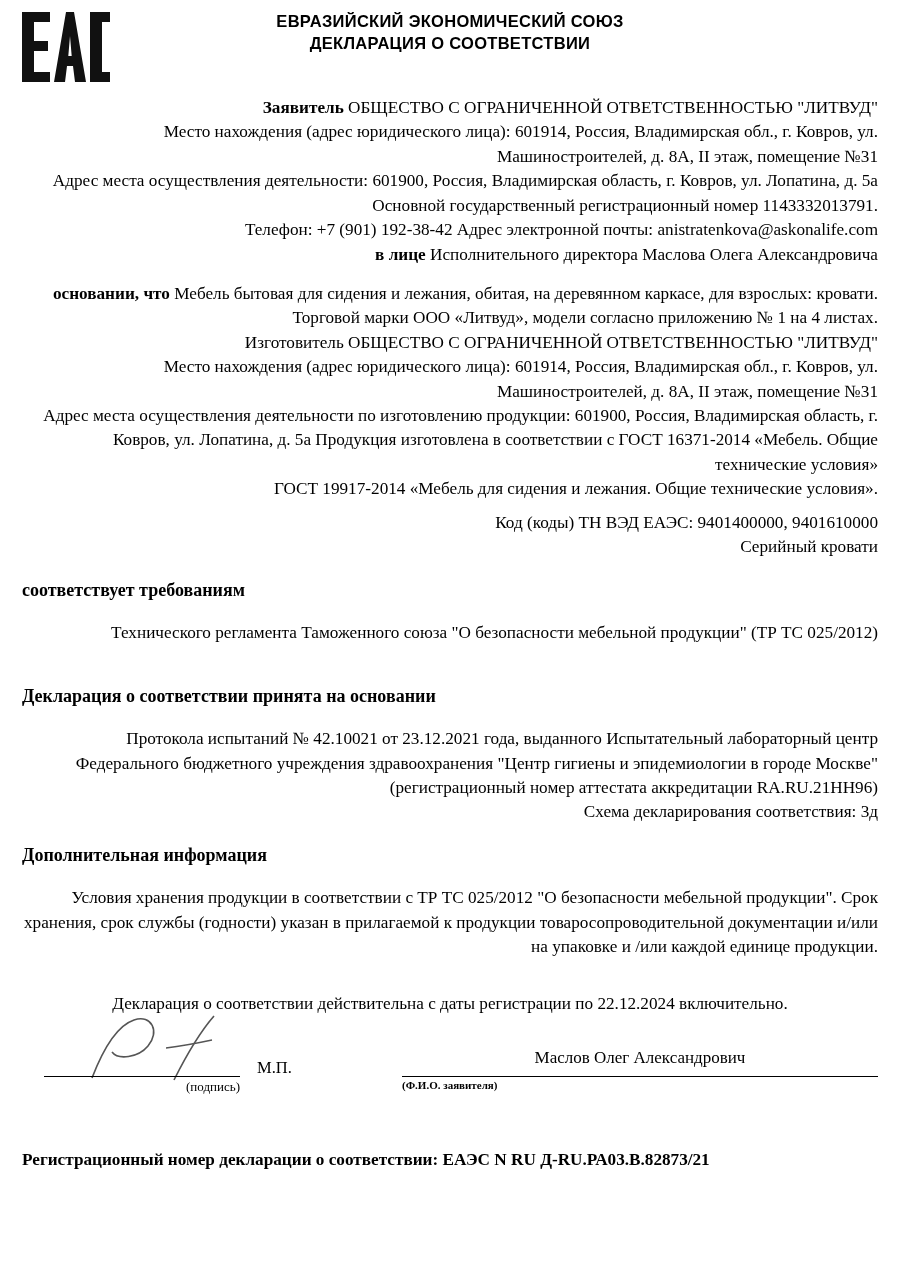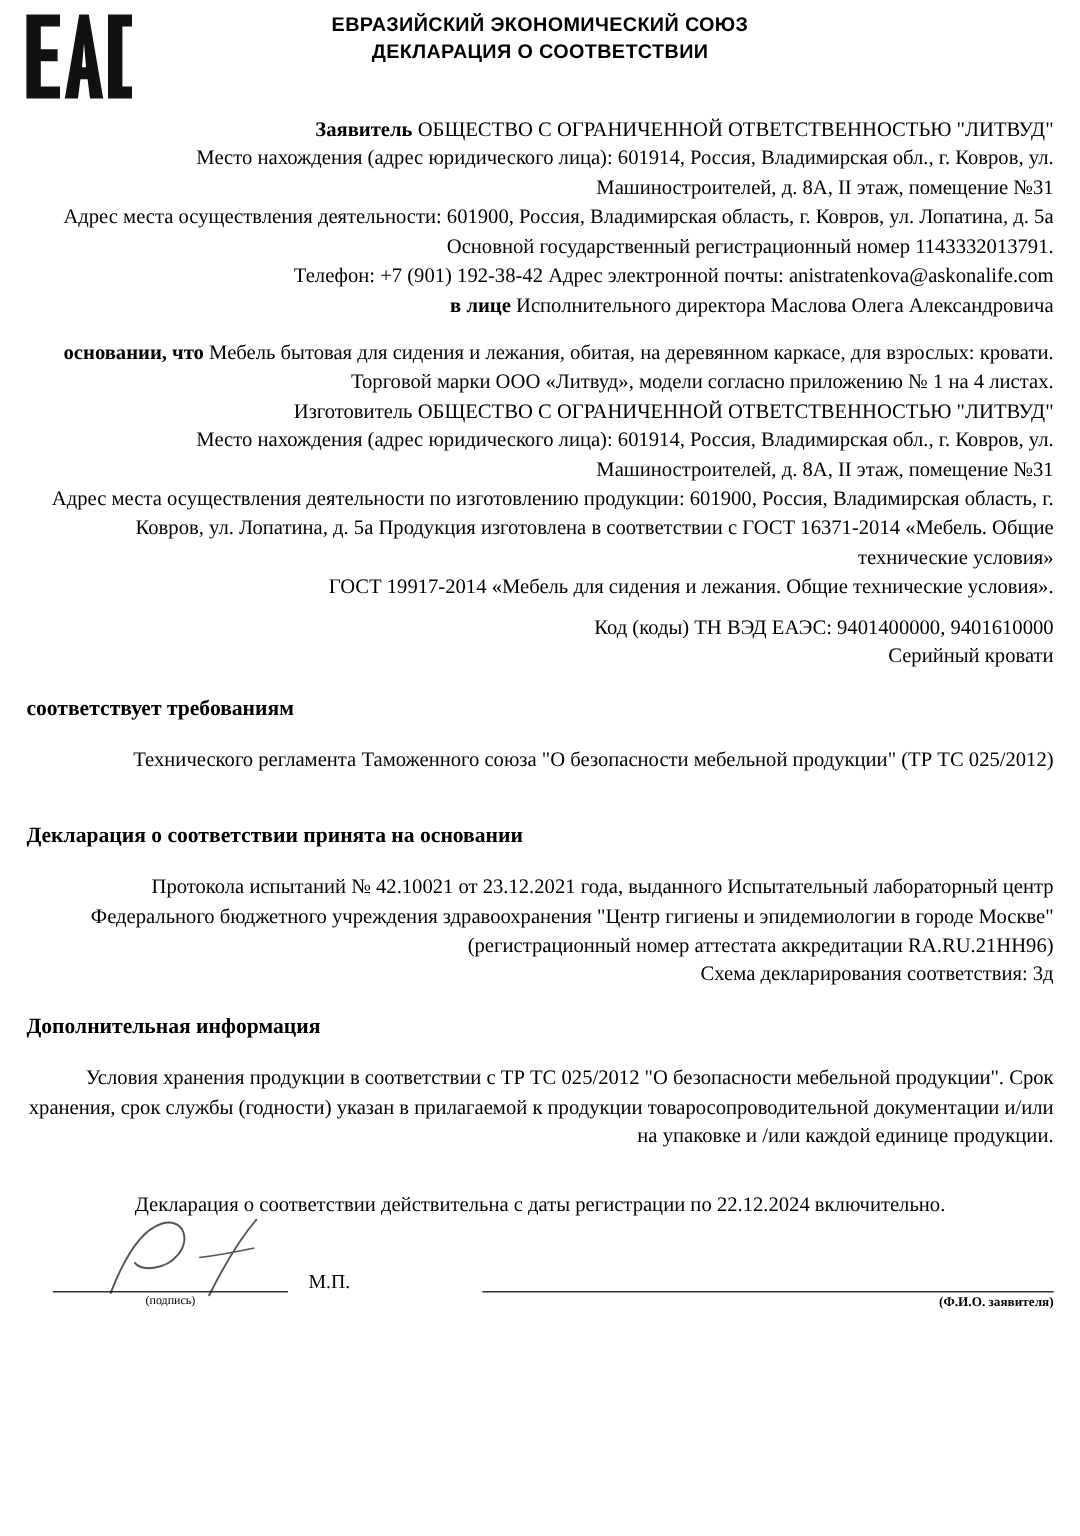--- a/index.html
+++ b/index.html
@@ -95,22 +95,22 @@
     left: 22px;
     top: 42px;
     width: 196px;
     border-bottom: 1.3px solid #000;
   }
   .sig-left-caption {
     position: absolute;
     left: 22px;
     top: 45px;
     width: 196px;
-    text-align: center;
-    font-size: 10px;
+    text-align: right;
+    font-size: 13px;
   }
   .mp {
     position: absolute;
     left: 235px;
     top: 24px;
     font-size: 16.5px;
   }
   .sig-right-rule {
     position: absolute;
     left: 380px;
@@ -124,21 +124,21 @@
     right: 0;
     top: 14px;
     text-align: center;
     font-size: 17px;
   }
   .sig-right-caption {
     position: absolute;
     left: 380px;
     right: 0;
     top: 45px;
-    text-align: right;
+    text-align: left;
     font-size: 11px;
     font-weight: bold;
   }
   
   .footer {
     padding: 0 22px;
     margin-top: 18px;
   }
   .footer .line {
     font-size: 17.2px;
@@ -209,22 +209,27 @@
 
     <div class="sign-block">
       <svg class="sign-scribble" viewBox="0 0 190 70" aria-hidden="true">
         <path d="M10 66 C20 40 34 14 52 8 C70 2 78 20 66 34 C56 46 36 48 30 40" fill="none" stroke="#555" stroke-width="1.6"></path>
         <path d="M92 68 C104 44 118 20 132 4" fill="none" stroke="#555" stroke-width="1.6"></path>
         <path d="M84 36 C100 34 116 31 130 28" fill="none" stroke="#555" stroke-width="1.3"></path>
       </svg>
       <div class="sig-left-rule"></div>
       <div class="sig-left-caption">(подпись)</div>
       <div class="mp">М.П.</div>
+      <div class="sig-right-name">Маслов Олег Александрович</div>
       <div class="sig-right-rule"></div>
       <div class="sig-right-caption">(Ф.И.О. заявителя)</div>
     </div>
 
   </div>
 
   <div class="footer">
+    <div class="line">
+      <span>Регистрационный номер декларации о соответствии:</span>
+      <span class="nowrap">ЕАЭС N RU Д-RU.РА03.В.82873/21</span>
+    </div>
   </div>
 
 </div>
 
 </body></html>

